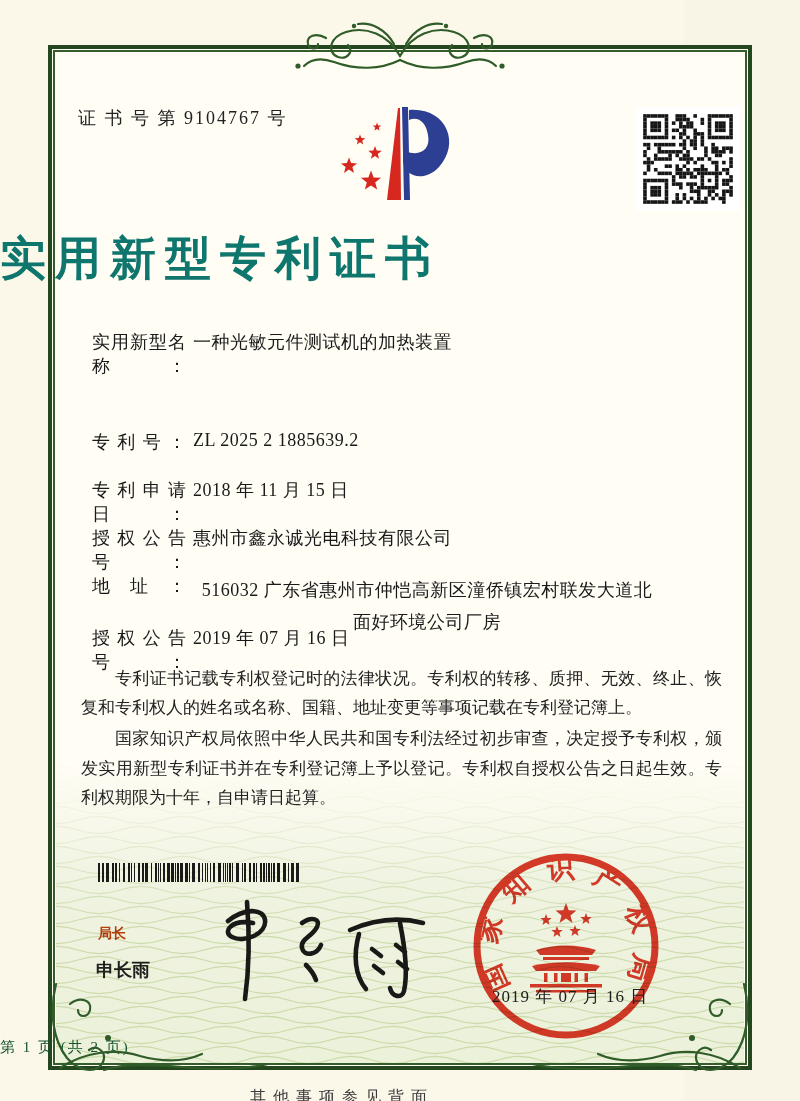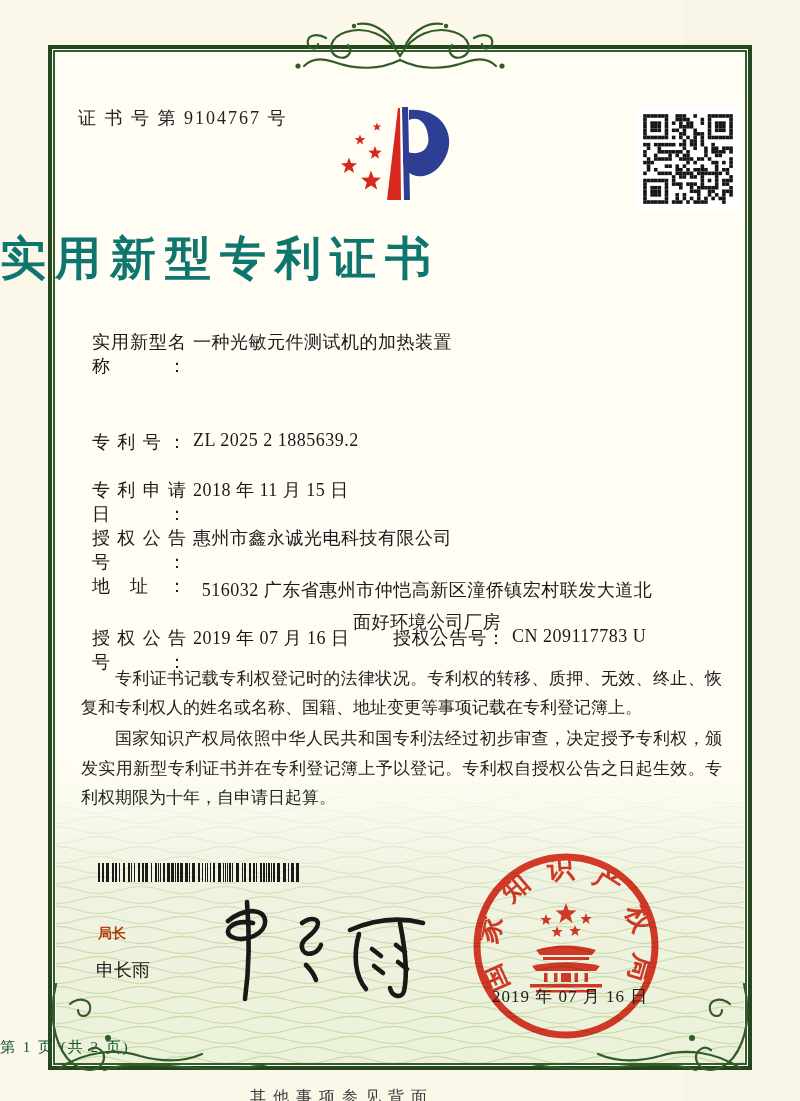--- a/index.html
+++ b/index.html
@@ -19,21 +19,21 @@
   .row{left:92px;width:648px;font-size:18px;color:#191919;}
   .lbl{display:inline-block;width:94px;text-align:justify;text-align-last:justify;vertical-align:top;}
   .val{display:inline-block;margin-left:7px;vertical-align:top;letter-spacing:.5px;text-align:center;}
   .val-wide{width:468px;line-height:1.8;}
   .pair2{position:absolute;left:301px;top:0;}
   .pair2 .lbl{width:112px;}
   .paras{left:81px;top:664px;width:641px;font-size:17px;line-height:1.72;color:#222;text-align:justify;}
   .paras p{margin:0 0 2px 0;text-indent:2em;}
   .sign-title{left:98px;top:925px;font-size:14px;font-weight:bold;
               font-family:"Liberation Sans","DejaVu Sans",sans-serif;color:#c2410c;}
-  .sign-name{left:96px;top:958px;font-size:18px;font-weight:normal;
+  .sign-name{left:96px;top:958px;font-size:18px;font-weight:bold;
              font-family:"Liberation Sans","DejaVu Sans",sans-serif;color:#222;}
   .seal-date{left:492px;top:985px;font-size:17px;letter-spacing:1px;color:#1d1d1d;z-index:8;}
   .page-num{left:0;right:0;top:1038px;text-align:left;font-size:15px;letter-spacing:2px;color:#14532d;}
   .back-note{left:0;right:0;top:1087px;text-align:center;font-size:16px;letter-spacing:7px;color:#3a3a3a;z-index:2;}
   .blend{mix-blend-mode:multiply;}
   .orn{z-index:7;}
   .orn-br{transform:scaleX(-1);}
 </style>
 </head>
 <body>
@@ -451,23 +451,20 @@
     <span class="lbl">专利申请日：</span><span class="val">2018 年 11 月 15 日</span>
   </div>
   <div class="abs row" style="top:526px">
     <span class="lbl">授权公告号：</span><span class="val">惠州市鑫永诚光电科技有限公司</span>
   </div>
   <div class="abs row" style="top:574px">
     <span class="lbl">地址：</span><span class="val val-wide">516032 广东省惠州市仲恺高新区潼侨镇宏村联发大道北面好环境公司厂房</span>
   </div>
   <div class="abs row" style="top:626px">
     <span class="lbl">授权公告号：</span><span class="val">2019 年 07 月 16 日</span>
-    <span class="pair2">
-      <span class="lbl">授权公告号：</span><span class="val">CN 209117783 U</span>
-    </span>
   </div>
 
   <div class="abs paras">
     <p>专利证书记载专利权登记时的法律状况。专利权的转移、质押、无效、终止、恢复和专利权人的姓名或名称、国籍、地址变更等事项记载在专利登记簿上。</p>
     <p>国家知识产权局依照中华人民共和国专利法经过初步审查，决定授予专利权，颁发实用新型专利证书并在专利登记簿上予以登记。专利权自授权公告之日起生效。专利权期限为十年，自申请日起算。</p>
   </div>
 
   <svg class="abs blend" style="left:98px;top:863px" id="barcode" width="204" height="19">
       <rect x="0" y="0" width="2" height="19" fill="#1c1c1c"></rect>
       <rect x="4" y="0" width="2" height="19" fill="#1c1c1c"></rect>

